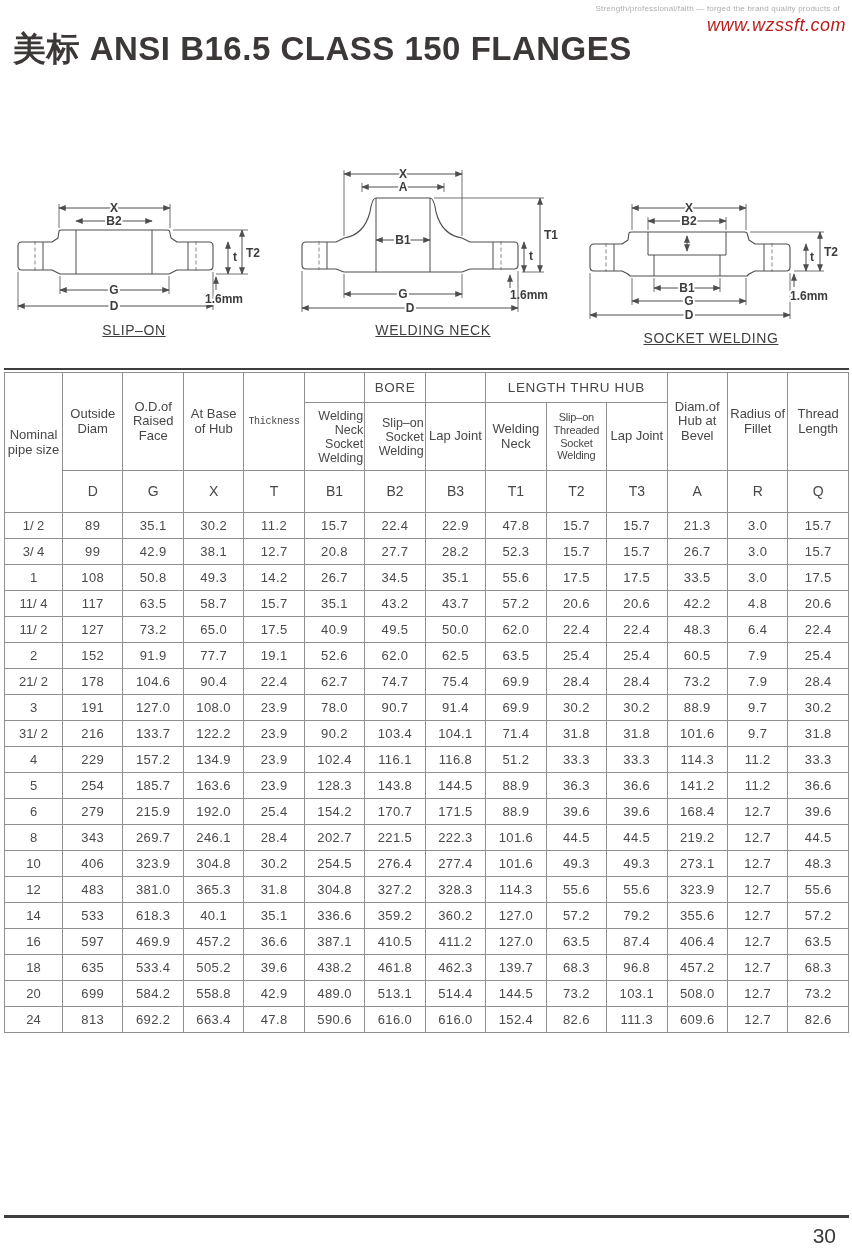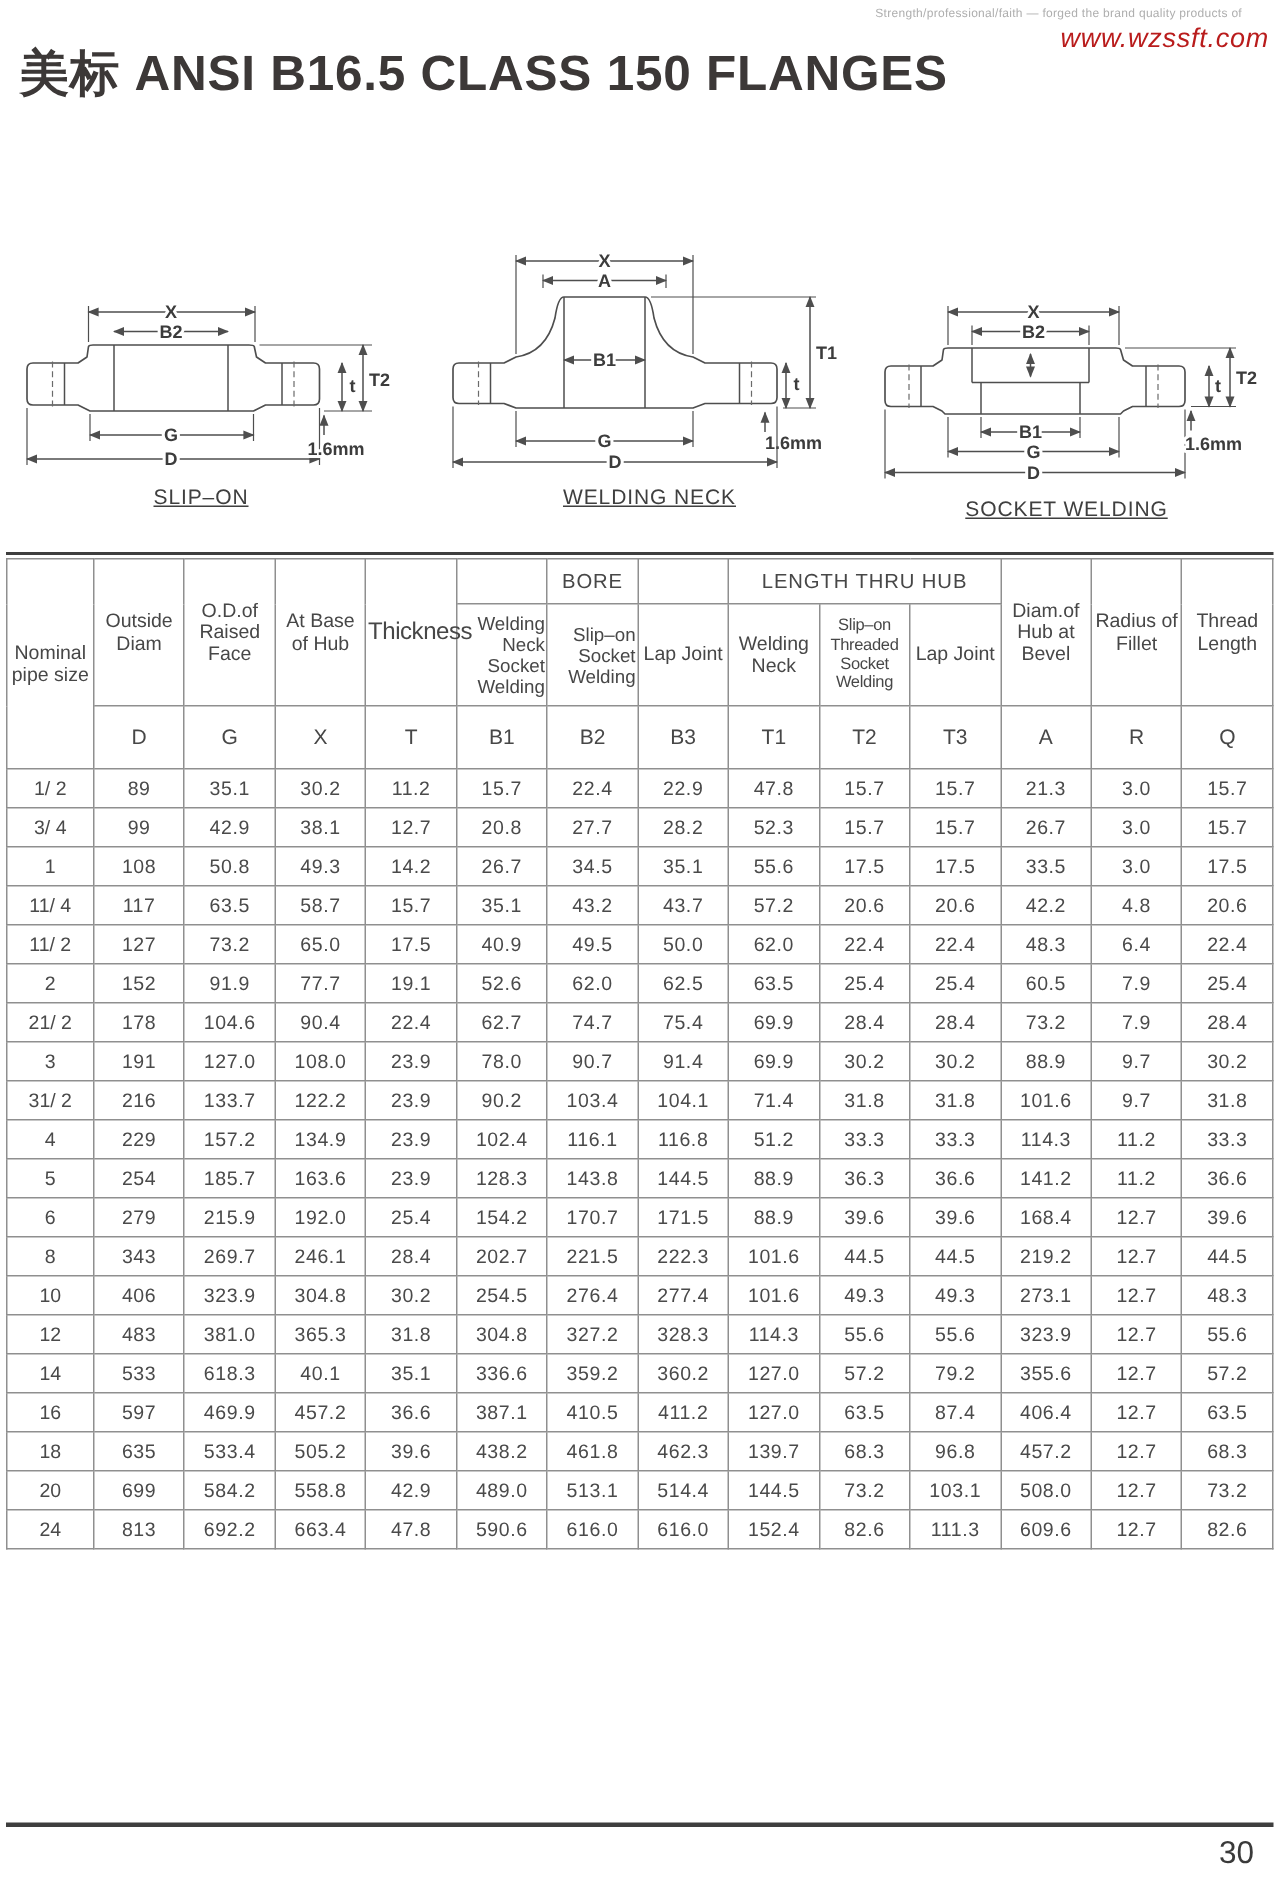--- a/index.html
+++ b/index.html
@@ -1,21 +1,21 @@
 <!DOCTYPE html>
 <html><head>
 <meta charset="utf-8">
 <style>
   html,body{margin:0;padding:0;}
   body{
     width:852px;height:1251px;position:relative;background:#ffffff;
     font-family:"Liberation Sans",sans-serif;overflow:hidden;
   }
   
-  .tagline{position:absolute;top:4px;right:24px;font-size:8px;color:#aeaeae;letter-spacing:.2px;}
+  .tagline{position:absolute;top:4px;right:12px;font-size:8px;color:#aeaeae;letter-spacing:.2px;}
   .website{position:absolute;top:15px;right:6px;font-size:18px;font-style:italic;color:#b91c1c;letter-spacing:.5px;}
   .page-title{position:absolute;top:27px;left:13px;font-size:33px;color:#3c3837;letter-spacing:.5px;white-space:nowrap;}
   
   figure{position:absolute;margin:0;padding:0;}
   .fig-slipon{left:6px;top:170px;width:256px;}
   .fig-weldneck{left:288px;top:156px;width:290px;}
   .fig-socket{left:578px;top:170px;width:266px;}
   .caption{text-align:center;font-size:14px;font-weight:normal;letter-spacing:.6px;color:#3f3f3f;text-decoration:underline;margin-top:2px;}
   svg .outline{fill:none;stroke:#4e4e4e;stroke-width:1.1;stroke-linejoin:round;}
   svg .inner{fill:none;stroke:#4e4e4e;stroke-width:1;}
@@ -35,21 +35,21 @@
   .hr1{height:30px;}
   .hr2{height:68px;}
   .hr3{height:42px;}
   tbody tr{height:26px;}
   td{font-size:13px;letter-spacing:.4px;}
   .size-cell{letter-spacing:0;}
   .letter-cell{font-size:14px;}
   .h-group{font-size:13.5px;letter-spacing:.6px;margin-top:28px;}
   .h-b1{font-size:12.5px;text-align:right;}
   .h-small{font-size:11px;line-height:1.18;letter-spacing:-.2px;}
-  .h-thick{font-size:16px;letter-spacing:-.3px;}
+  .h-thick{font-size:10px;letter-spacing:-.3px;font-family:Liberation Mono, monospace;}
   
   .page-number{position:absolute;right:16px;bottom:3px;font-size:21px;color:#3a3a3a;}
 </style>
 </head>
 <body>
 
 <svg width="0" height="0" style="position:absolute">
   <defs>
     <marker id="arr" viewBox="0 0 10 10" refX="9" refY="5" markerWidth="7.5" markerHeight="7.5" orient="auto-start-reverse">
       <path d="M0,1 L10,5 L0,9 z" fill="#4e4e4e"></path>

